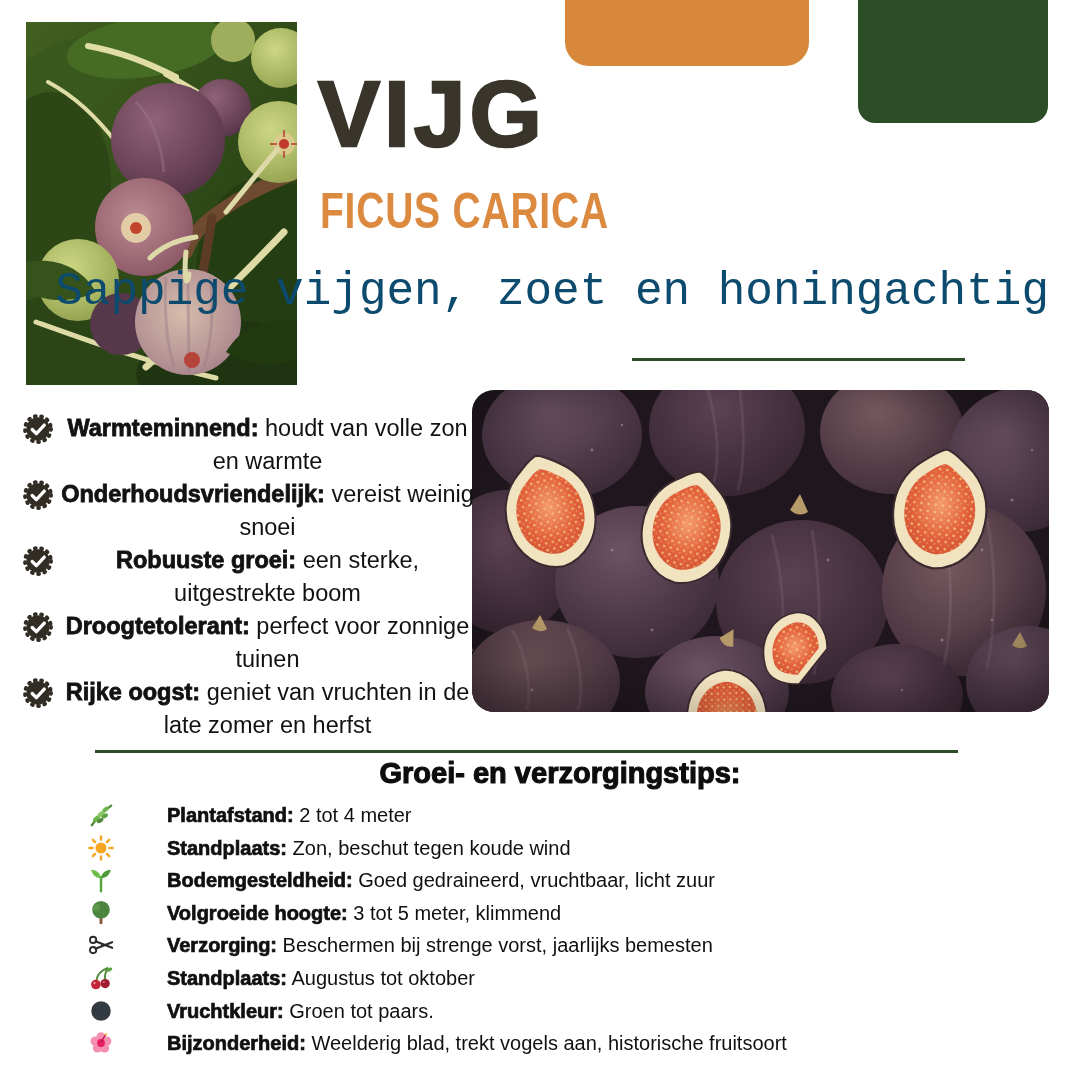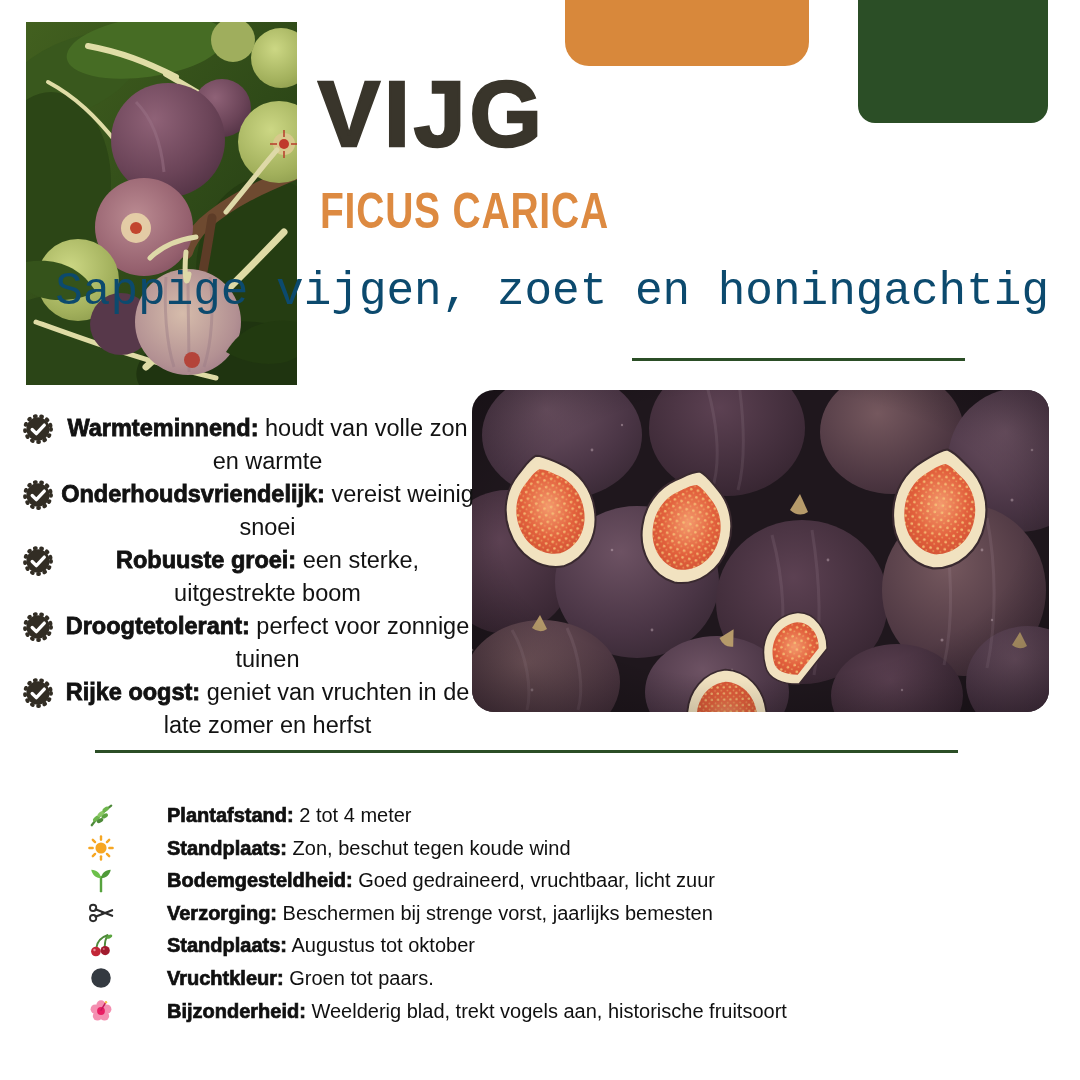--- a/index.html
+++ b/index.html
@@ -313,20 +313,21 @@
             <circle cx="16.5" cy="16.5" r="12" fill="#322d24"></circle>
             <circle cx="16.5" cy="16.5" r="13.4" fill="none" stroke="#322d24" stroke-width="4" stroke-dasharray="1 5.6" stroke-linecap="round"></circle>
             <path d="M10.5 17 l4.3 4.3 L23 12.5" stroke="#fff" stroke-width="3.4" fill="none" stroke-linecap="round" stroke-linejoin="round"></path>
           </svg>
       </span>
       <div class="ftext"><span class="feat-label">Rijke oogst:</span> <span>geniet van vruchten in de late zomer en herfst</span></div>
     </div>
   </div>
 
   <div class="divider2"></div>
+  <div class="tips-heading">Groei- en verzorgingstips:</div>
 
   <div class="tips">
 
     <div class="tip">
       <span class="ticon">
         <svg width="26" height="26" viewBox="0 0 28 28">
             <path d="M4,25 C10,17 17,10 25,4" fill="none" stroke="#4e8a3a" stroke-width="2.4" stroke-linecap="round"></path>
             <ellipse cx="9" cy="18" rx="4.2" ry="2.4" fill="#6db54c" transform="rotate(-38 9 18)"></ellipse>
             <ellipse cx="14" cy="13" rx="4.2" ry="2.4" fill="#8bc866" transform="rotate(-38 14 13)"></ellipse>
             <ellipse cx="19" cy="8" rx="4" ry="2.2" fill="#6db54c" transform="rotate(-38 19 8)"></ellipse>
@@ -360,20 +361,30 @@
       <span class="ticon">
         <svg width="26" height="26" viewBox="0 0 28 28">
             <path d="M14,26 C14,19 14,15 14,11" fill="none" stroke="#57a33e" stroke-width="2.6" stroke-linecap="round"></path>
             <path d="M14,12 C8,12 4.5,8 3.5,3 C9.5,3.5 13.5,7 14,12 Z" fill="#6cc04a"></path>
             <path d="M14,12 C20,12 23.5,8 24.5,3 C18.5,3.5 14.5,7 14,12 Z" fill="#4f9a38"></path>
           </svg>
       </span>
       <div class="ttext"><span class="tip-label">Bodemgesteldheid:</span> <span>Goed gedraineerd, vruchtbaar, licht zuur</span></div>
     </div>
 
+    <div class="tip">
+      <span class="ticon">
+        <svg width="26" height="26" viewBox="0 0 28 28">
+            <rect x="12.4" y="16" width="3.2" height="10" rx="1.2" fill="#8a5a3b"></rect>
+            <circle cx="14" cy="10.5" r="9.5" fill="#4c8540"></circle>
+            <circle cx="9" cy="8" r="4" fill="#5d9a4c" opacity="0.8"></circle>
+          </svg>
+      </span>
+      <div class="ttext"><span class="tip-label">Volgroeide hoogte:</span> <span>3 tot 5 meter, klimmend</span></div>
+    </div>
 
     <div class="tip">
       <span class="ticon">
         <svg width="26" height="26" viewBox="0 0 28 28">
             <g stroke="#2b2b2b" stroke-width="2.3" stroke-linecap="round">
               <line x1="8" y1="10" x2="26" y2="17"></line>
               <line x1="8" y1="18" x2="26" y2="11"></line>
             </g>
             <circle cx="5.5" cy="8.5" r="3.4" fill="none" stroke="#2b2b2b" stroke-width="2"></circle>
             <circle cx="5.5" cy="19.5" r="3.4" fill="none" stroke="#2b2b2b" stroke-width="2"></circle>

